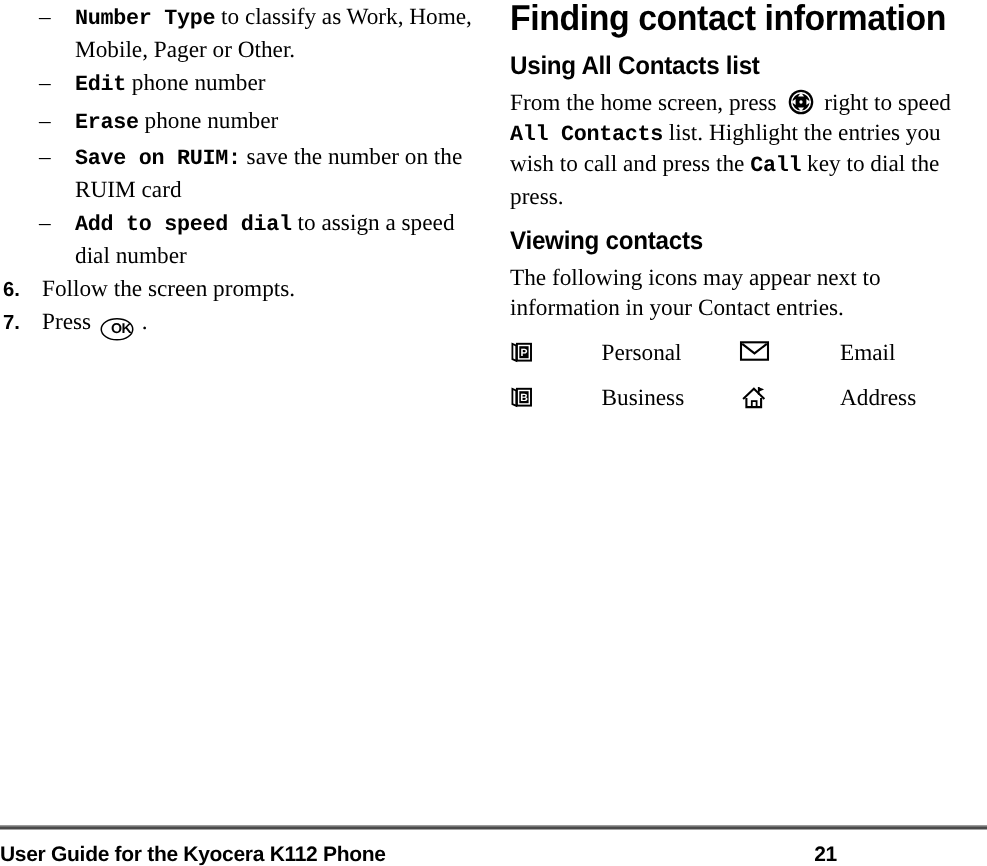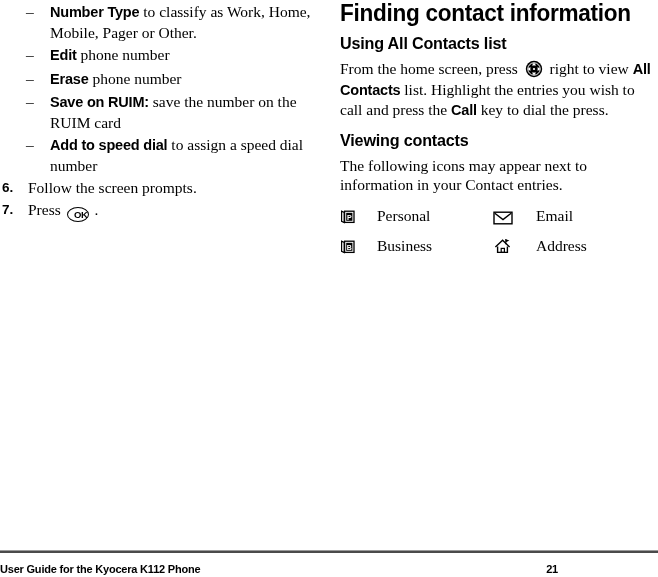--- a/index.html
+++ b/index.html
@@ -62,21 +62,21 @@
   }
 
   
   .para {
     font-size: 15.5px;
     line-height: 19.5px;
     margin: 0 0 4px 0;
     text-align: left;
   }
   .bold-sans {
-    font-family: Liberation Sans, sans-serif;
+    font-family: Liberation Mono, monospace;
     font-weight: bold;
     font-size: 14.5px;
     letter-spacing: -0.2px;
   }
 
   
   .dash-item {
     position: relative;
     padding-left: 50px;
     font-size: 15.5px;
@@ -139,21 +139,22 @@
     margin-top: 6px;
     width: 318px;
   }
   .icon-row {
     display: flex;
     align-items: center;
     height: 30px;
   }
   .icon-cell {
     display: flex;
-    align-items: flex-end;
+    align-items: flex-start;
+    gap: 24px;
   }
   .icon-cell.first { width: 148px; }
   .icon-box {
     width: 26px;
     display: flex;
     align-items: center;
     justify-content: flex-start;
   }
   .icon-label {
     font-size: 15.5px;
@@ -175,21 +176,21 @@
     box-sizing: border-box;
   }
   .footer {
     position: absolute;
     left: 0;
     top: 560px;
     width: 558px;
     height: 17px;
     font-family: "Liberation Sans Narrow", "Liberation Sans", sans-serif;
     font-weight: bold;
-    font-size: 11px;
+    font-size: 14px;
     letter-spacing: -0.2px;
     display: flex;
     justify-content: space-between;
     align-items: center;
   }
 </style>
 </head>
 <body>
 
 <div class="page">
@@ -240,21 +241,21 @@
     <h2 class="h2">Using All Contacts list</h2>
 
     <p class="para"><span>From the home screen, press </span><span class="key-nav"><svg width="18" height="18" viewBox="0 0 18 18" xmlns="http://www.w3.org/2000/svg">
             <circle cx="9" cy="9" r="8.2" fill="#000000"></circle>
             <circle cx="9" cy="9" r="6.2" fill="none" stroke="#ffffff" stroke-width="1"></circle>
             <polygon points="9,2.6 11,5.4 7,5.4" fill="#ffffff"></polygon>
             <polygon points="9,15.4 11,12.6 7,12.6" fill="#ffffff"></polygon>
             <polygon points="2.6,9 5.4,7 5.4,11" fill="#ffffff"></polygon>
             <polygon points="15.4,9 12.6,7 12.6,11" fill="#ffffff"></polygon>
             <circle cx="9" cy="9" r="1.1" fill="#ffffff"></circle>
-          </svg></span><span> right to view </span><span class="bold-sans">All Contacts</span><span> list. Highlight the entries you wish to call and press the </span><span class="bold-sans">Call</span><span> key to dial the press.</span></p>
+          </svg></span><span> right to speed </span><span class="bold-sans">All Contacts</span><span> list. Highlight the entries you wish to call and press the </span><span class="bold-sans">Call</span><span> key to dial the press.</span></p>
 
     <h2 class="h2" style="margin-top:10px;">Viewing contacts</h2>
 
     <p class="para">The following icons may appear next to information in your Contact entries.</p>
 
     <div class="icon-table">
 
       <div class="icon-row">
         <div class="icon-cell first">
           <span class="icon-box">

